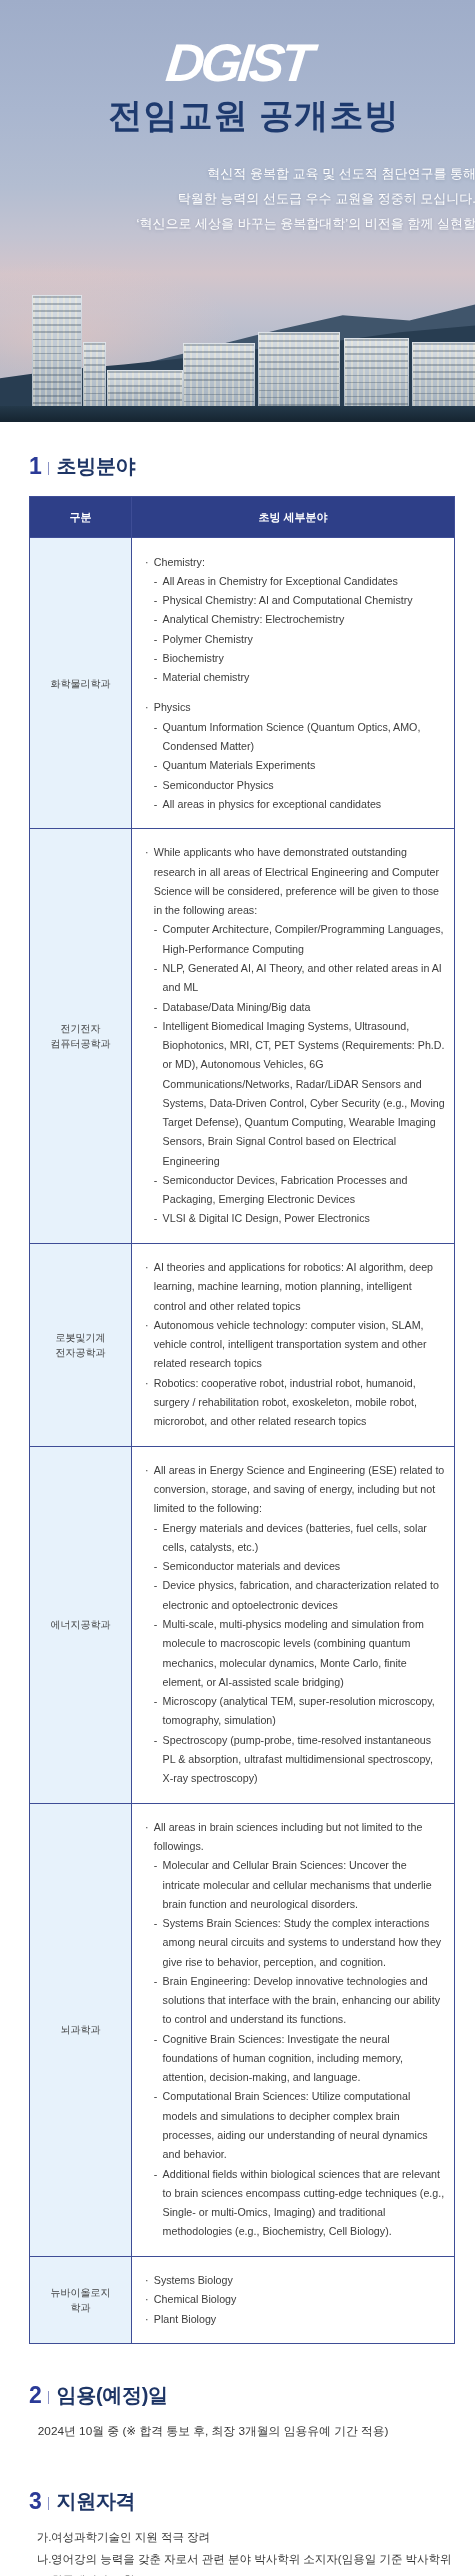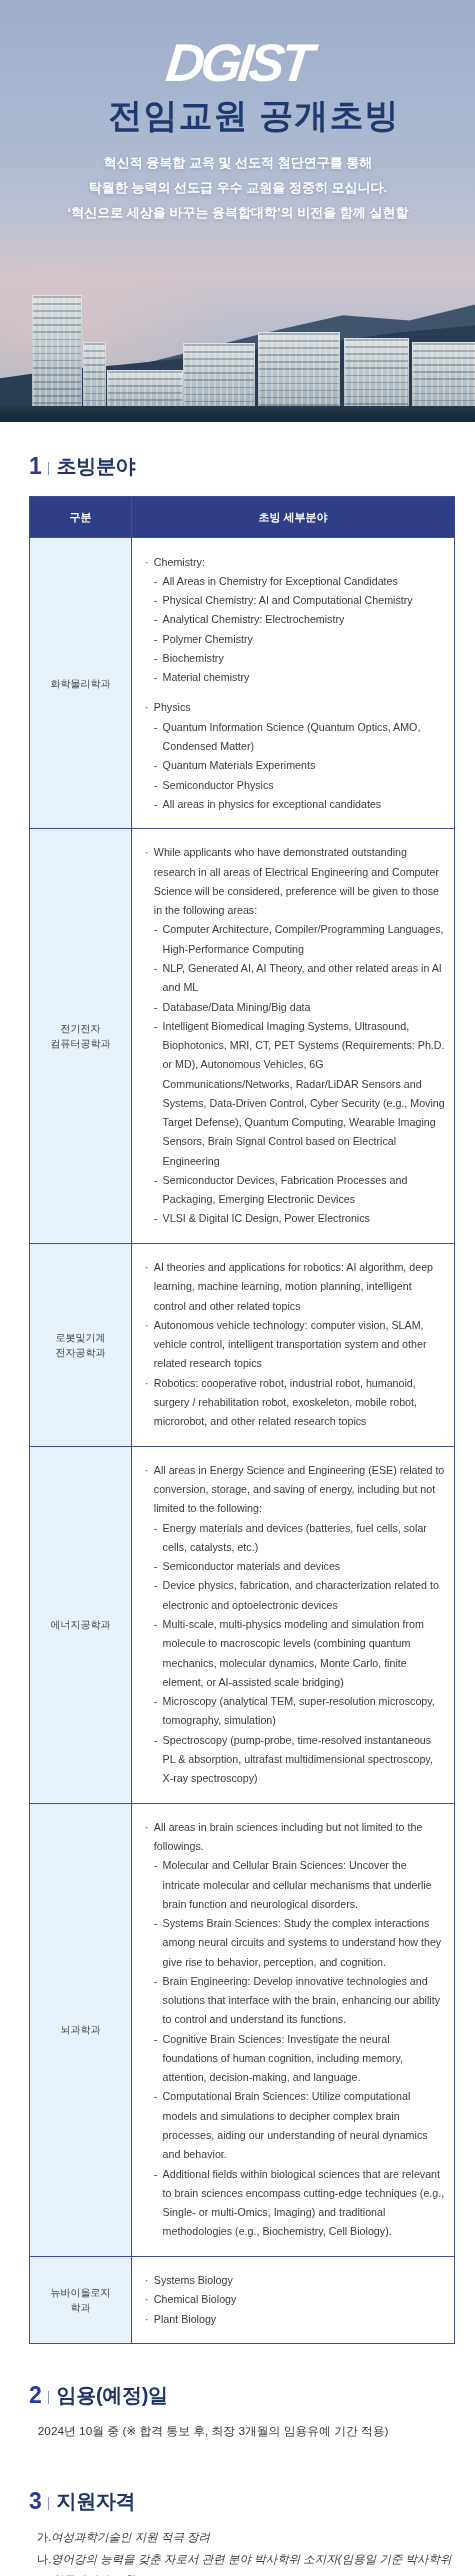--- a/index.html
+++ b/index.html
@@ -27,22 +27,22 @@
   .b4{left:258px;width:82px;height:75px;}
   .b5{left:344px;width:65px;height:69px;}
   .b6{left:412px;width:64px;height:65px;}
   .ground{position:absolute;left:0;right:0;bottom:0;height:16.4px;
         background:linear-gradient(180deg,#24394a,#152430);}
   .hero-inner{position:relative;z-index:2;text-align:center;}
   .logo{margin-top:35px;font-size:53px;line-height:1.05;font-weight:800;font-style:italic;
         color:#ffffff;letter-spacing:-3.8px;transform:skewX(-6deg);}
   .year{margin-top:7.7px;font-size:20px;font-weight:700;color:#1e3a6e;letter-spacing:0.5px;}
   .main-title{margin-top:2.2px;font-size:34px;font-weight:800;color:#1e3a6e;letter-spacing:1.1px;padding-left:32px;}
-  .tagline{margin-top:11px;font-size:13px;line-height:25px;color:#ffffff;font-weight:700;
-        text-shadow:0 0.5px 3.3px rgba(40,60,90,.25);}
+  .tagline{margin-top:22px;font-size:13px;line-height:25px;color:#ffffff;font-weight:400;
+        text-shadow:0 0.5px 3.3px rgba(40,60,90,.25);text-align:right;}
 
   
   .content{margin:0 21px 0 29px;width:426px;padding-bottom:38px;}
   .sec{margin-top:38px;}
   .sec-head{display:flex;align-items:center;}
   .sec-no{font-size:23px;font-weight:800;color:#2b3a97;}
   .sec-sep{width:1.6px;height:13px;background:#2b3a97;opacity:.55;margin:4.4px 7.1px 0 6px;}
   .sec-title{font-size:20px;font-weight:800;color:#1e3565;letter-spacing:-0.3px;}
   .sec-body{margin:12px 0 0 8.8px;font-size:11.8px;color:#373737;line-height:1.8;}
 
@@ -56,21 +56,21 @@
   .ln{display:flex;}
   .ln .mk{width:8.8px;flex:none;}
   .ln.lv1{margin-left:8.8px;}
   .ln .tx{flex:1;}
   .gap{height:11px;}
 
   
   .list{margin:12px 0 0 0;}
   .li{display:flex;font-size:11.5px;line-height:1.78;color:#373737;margin:1.6px 0;}
   .limk{width:22px;flex:none;padding-left:7.7px;box-sizing:border-box;}
-  .litx{flex:1;font-style:italic;}
+  .litx{flex:1;}
 </style>
 </head>
 <body>
 
 <div class="page">
 
   <div class="hero">
     <div class="mtn-far"></div>
     <div class="mtn-near"></div>
     <div class="bld tower"></div>

